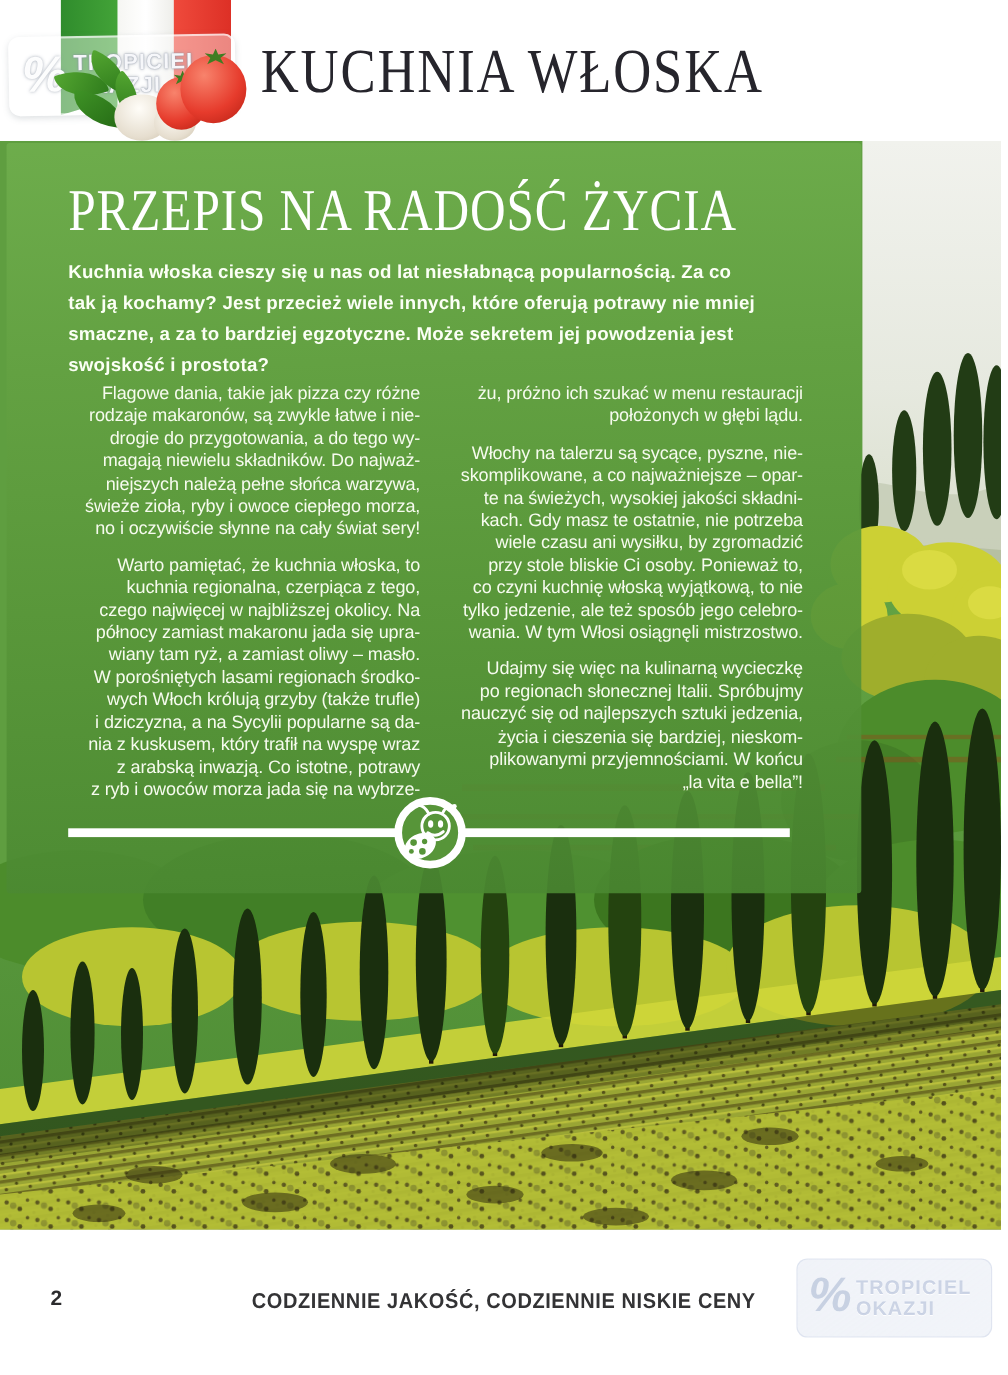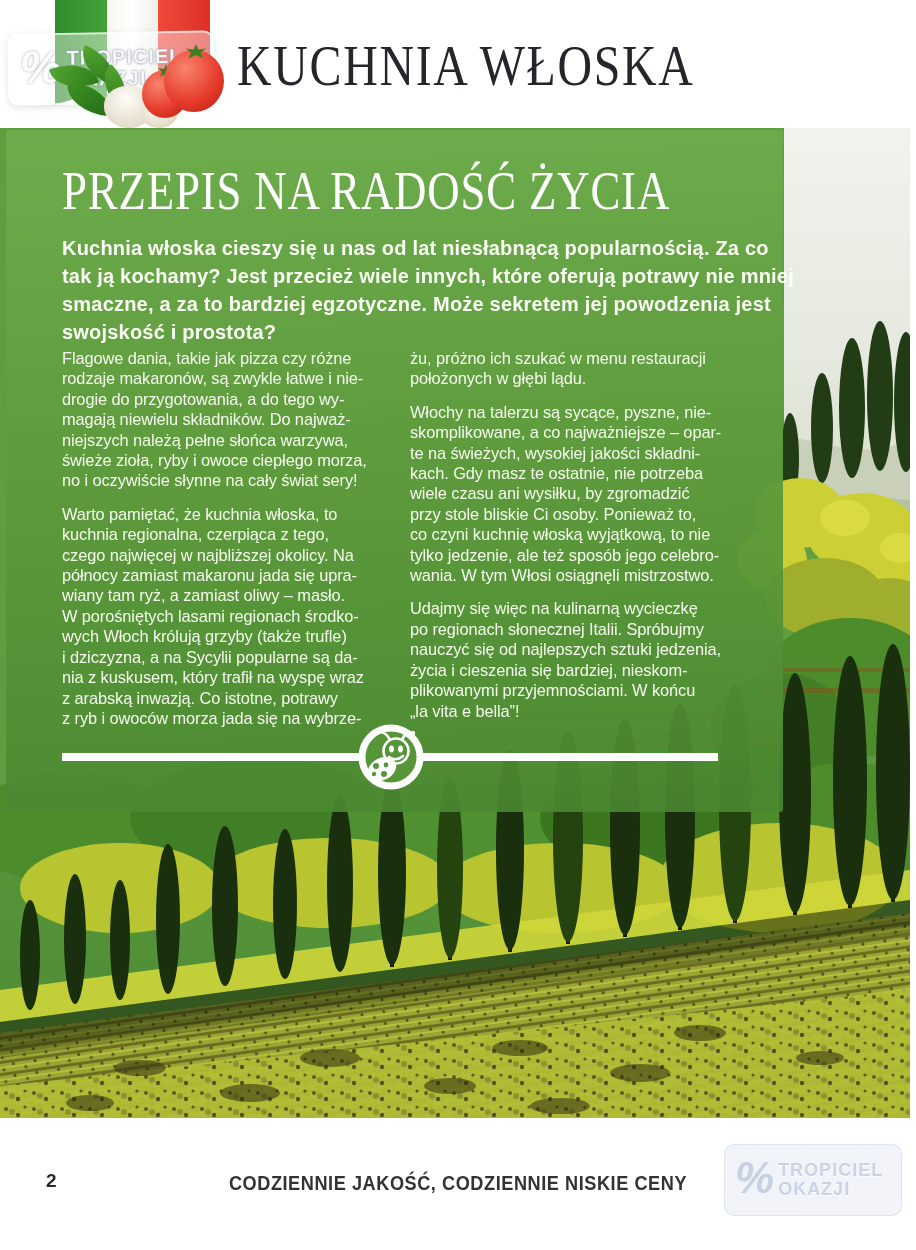--- a/index.html
+++ b/index.html
@@ -39,26 +39,26 @@
   .photo{position:absolute;left:0;top:128px;width:910px;height:1052px;overflow:hidden;}
   .photo svg{display:block;}
 
   
   .panel{position:absolute;left:6px;top:2px;width:777px;height:682px;border-radius:3px;
         background:linear-gradient(178deg,rgba(110,173,76,.96) 0%,rgba(99,161,66,.94) 30%,
                    rgba(88,150,57,.93) 62%,rgba(74,136,49,.90) 100%);}
   .panel-heading{position:absolute;left:56px;top:30px;margin:0;font-family:"Liberation Serif",serif;
         font-weight:normal;font-size:54px;color:#ffffff;letter-spacing:1px;white-space:nowrap;
         transform:scaleX(.83);transform-origin:left top;}
-  .intro{position:absolute;left:56px;top:104px;margin:0;font-size:20px;font-weight:bold;
+  .intro{position:absolute;left:56px;top:104px;margin:0;font-size:17px;font-weight:bold;
         color:#fbfff5;line-height:28px;white-space:pre;letter-spacing:.2px;}
   .cols{position:absolute;left:56px;top:218px;width:668px;display:flex;gap:28px;}
   .col{width:320px;}
   .col p{margin:0 0 13px 0;font-size:16.4px;line-height:20.4px;color:#f6fbee;
-        white-space:pre;letter-spacing:-.1px;}
+        white-space:pre;letter-spacing:-.1px;text-align:right;}
   .divider-line{position:absolute;left:56px;top:623px;width:656px;height:8px;background:#ffffff;}
   .divider-badge{position:absolute;left:350px;top:592px;width:70px;height:70px;}
 
   
   .footer{position:absolute;left:0;top:1118px;width:916px;height:132px;background:#ffffff;}
   .page-number{position:absolute;left:46px;top:52px;font-size:19px;font-weight:bold;color:#2b2b2d;}
   .slogan{position:absolute;left:50%;top:54px;margin:0;font-size:19.5px;font-weight:bold;
         letter-spacing:.6px;color:#333335;white-space:nowrap;
         transform:translateX(-50%) scaleX(.93);}
   .ghost-logo{position:absolute;right:14px;top:26px;width:176px;height:70px;border-radius:10px;

